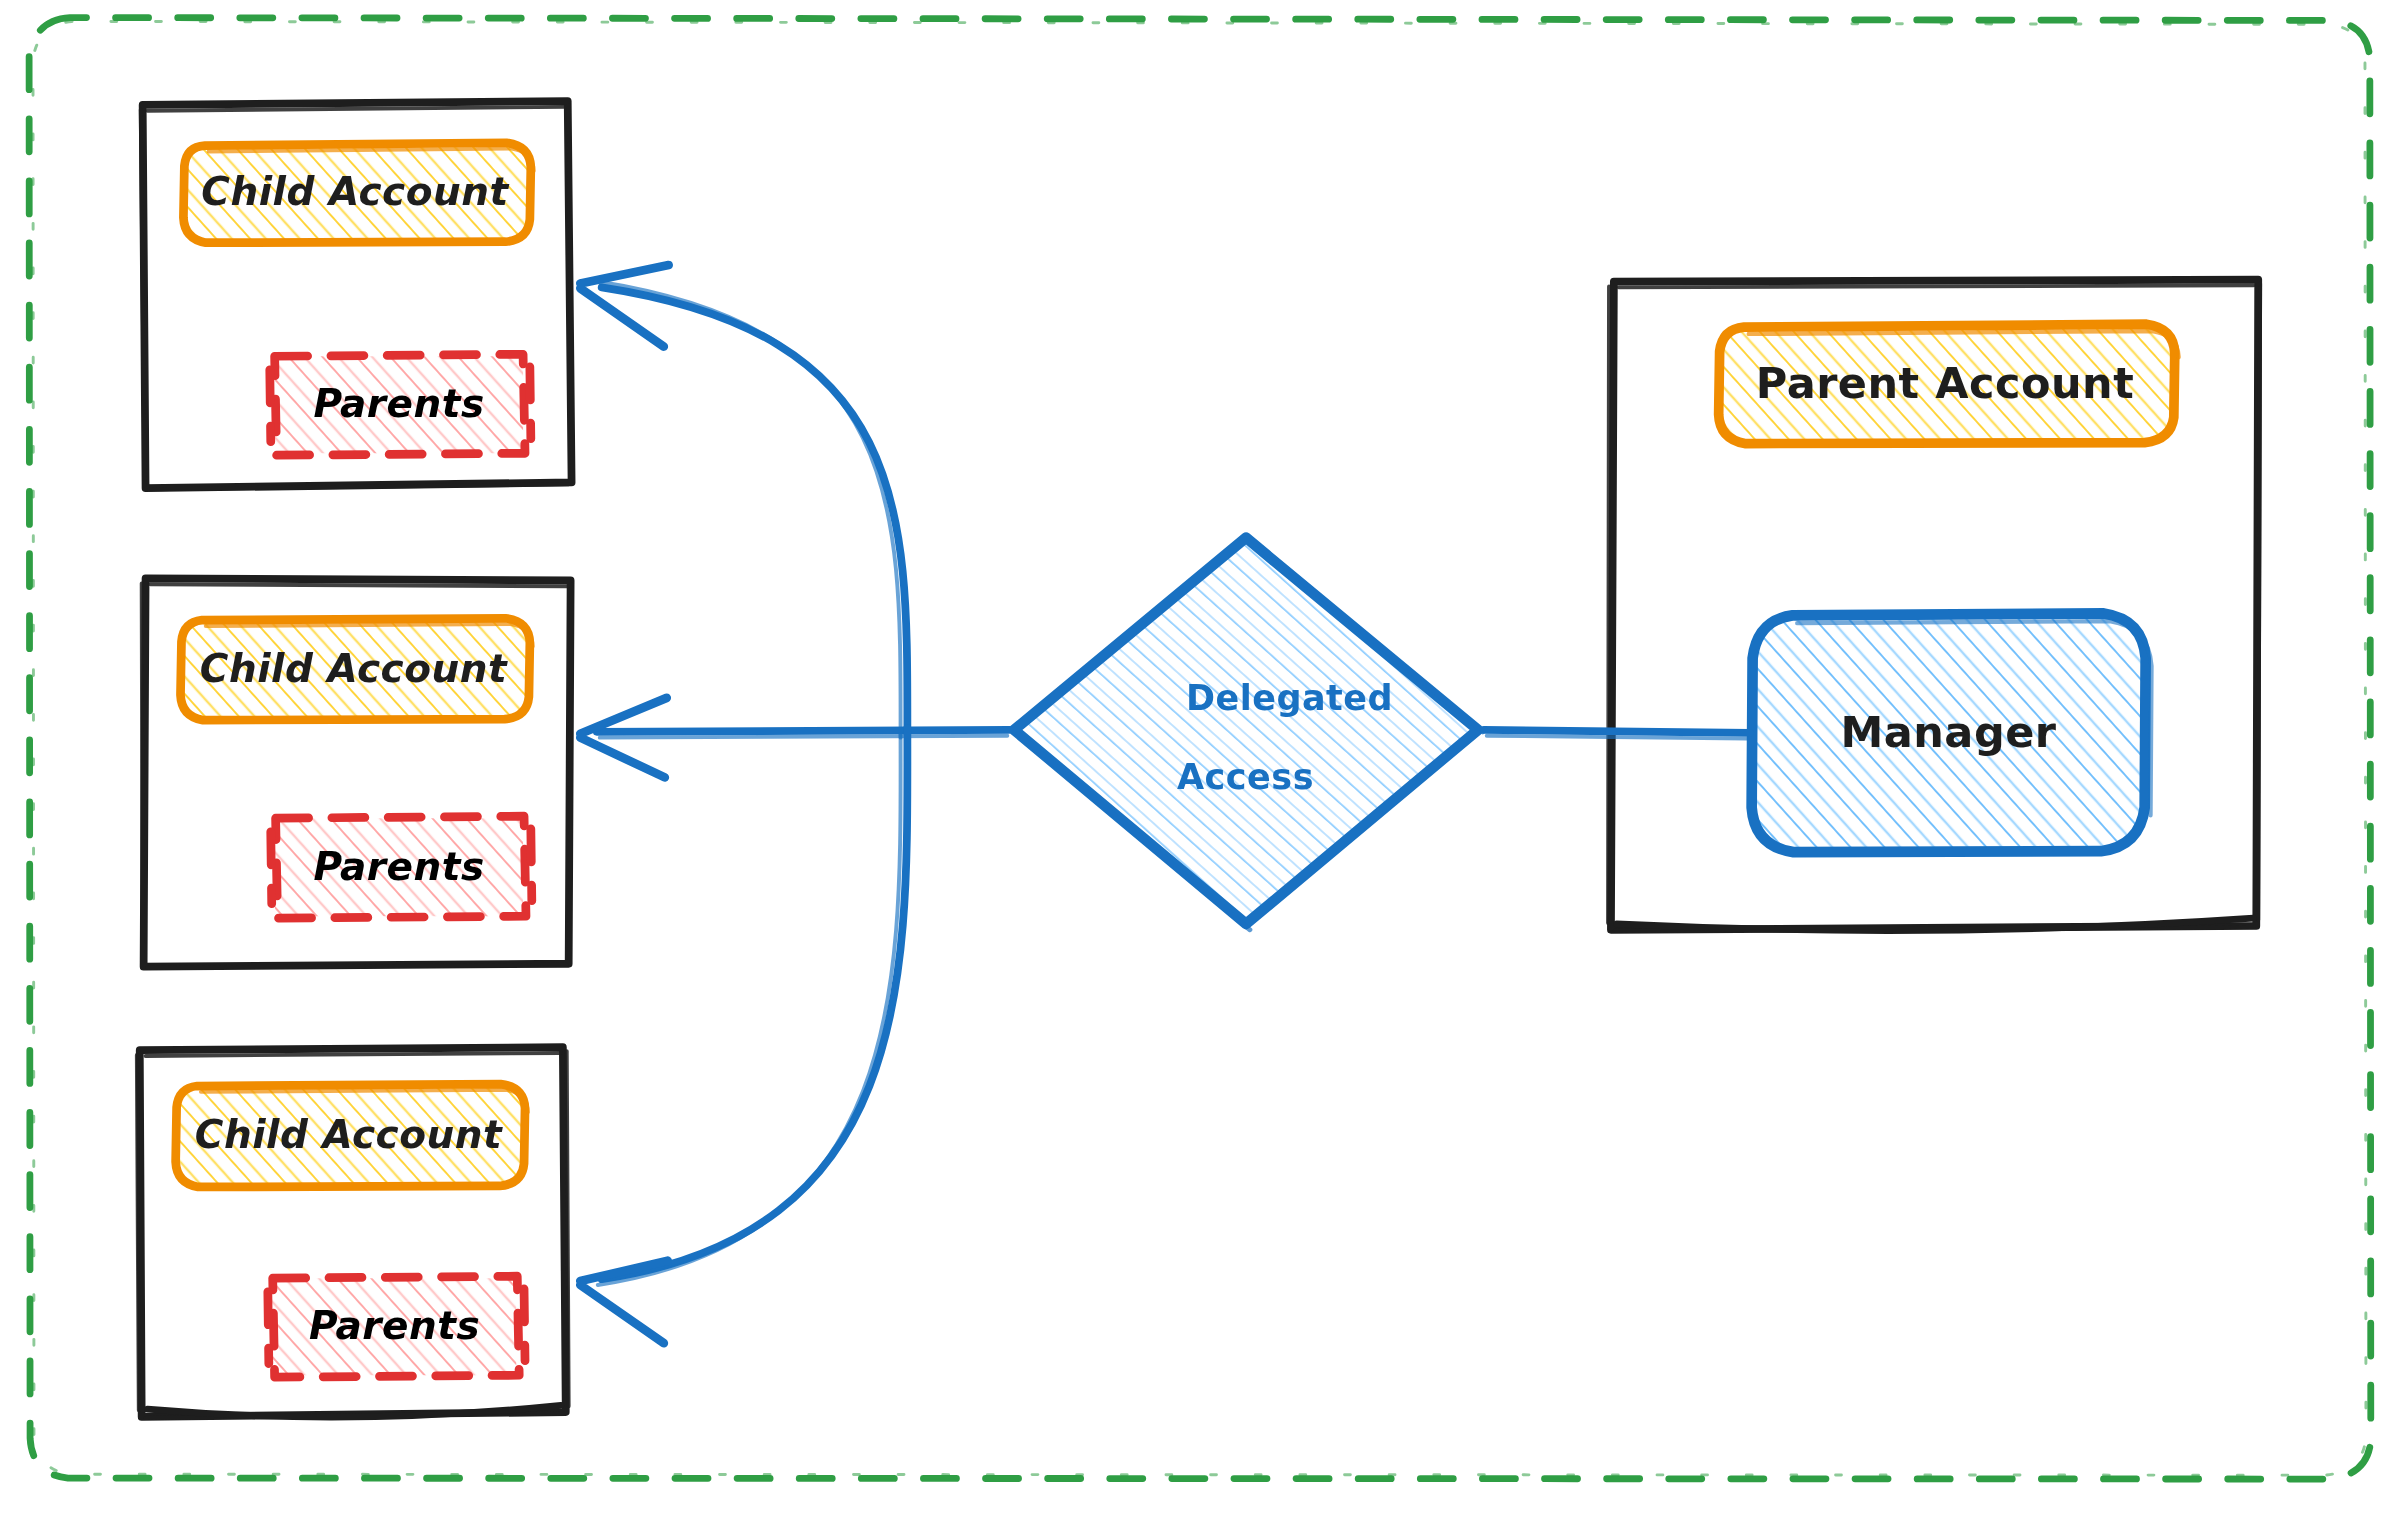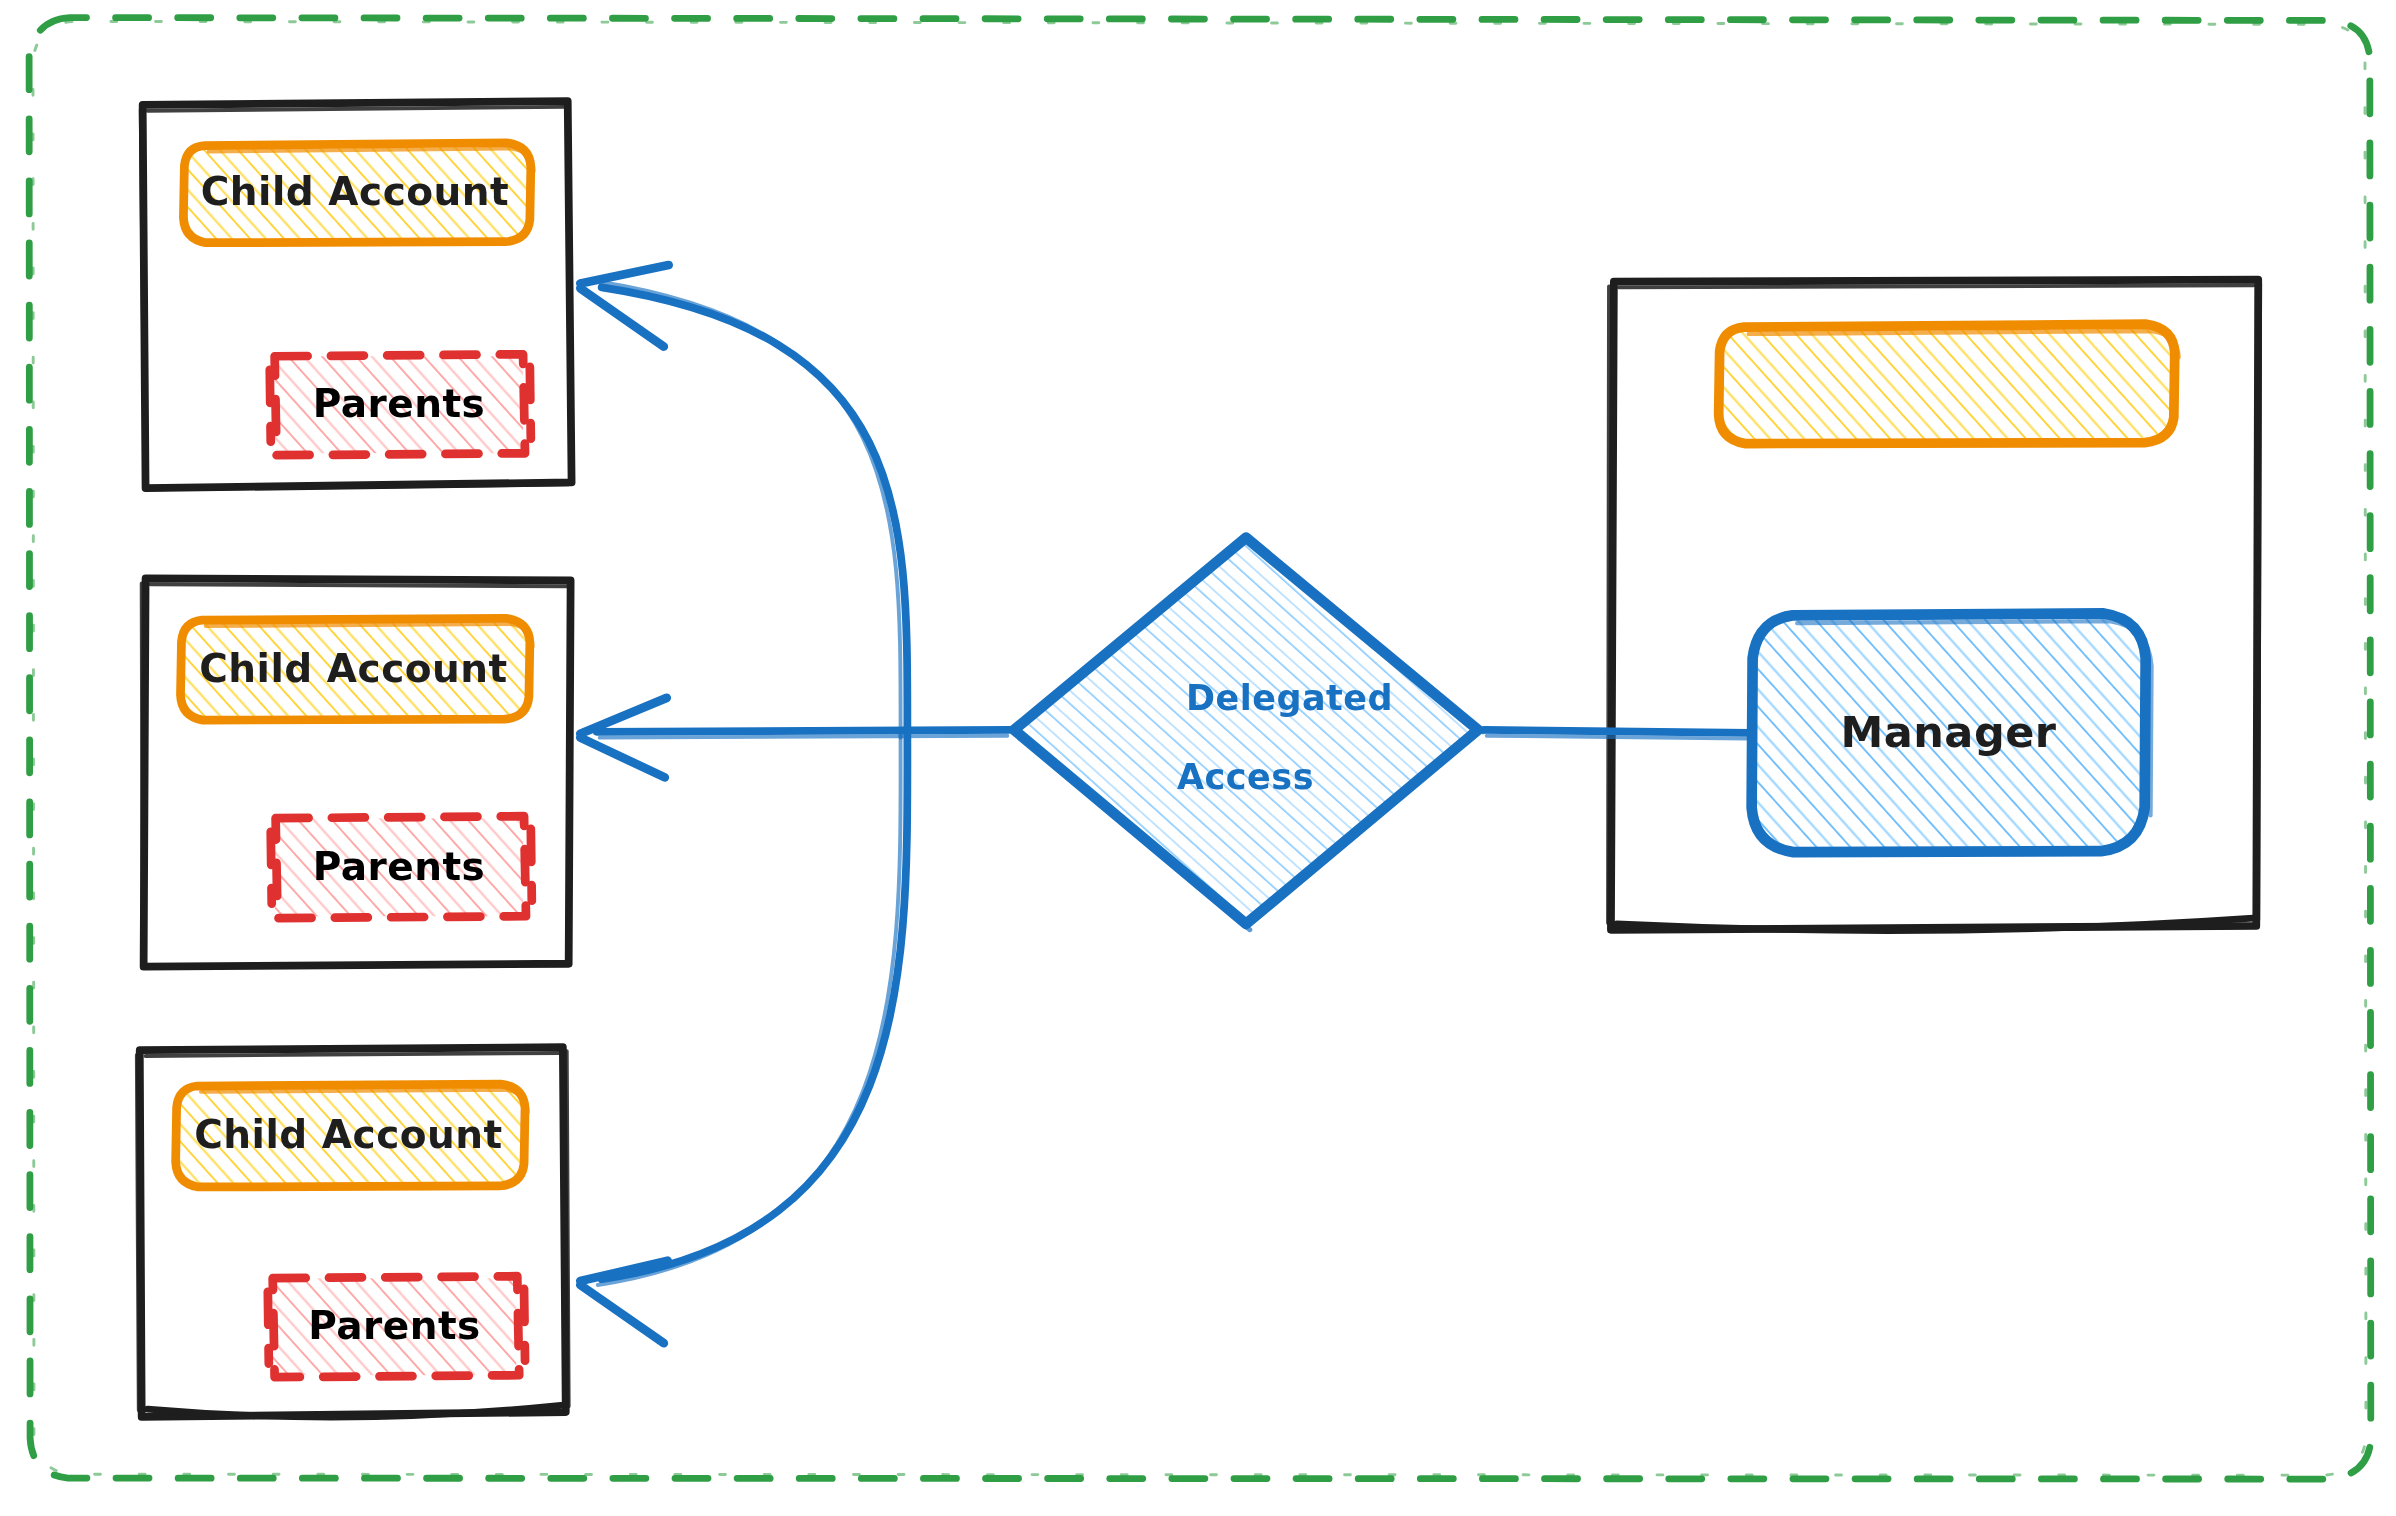--- a/index.html
+++ b/index.html
@@ -32,21 +32,21 @@
     justify-content: center;
     text-align: center;
     pointer-events: none;
     white-space: pre;
     line-height: 1.15;
   }
   .lbl-dark  { color: #1e1e1e; }
   .lbl-red   { color: #000000; }
   .lbl-blue  { color: #1971c2; }
   .f-36 { font-size: 35px; }
-  .f-40 { font-size: 39px; }
+  .f-40 { font-size: 39px; font-style: italic; }
   .f-44 { font-size: 43px; }
   .hand {
     font-family: "DejaVu Sans", sans-serif;
     font-weight: 700;
     letter-spacing: 0.5px;
   }
 </style>
 </head>
 <body>
 
@@ -180,16 +180,17 @@
 
   <div class="lbl lbl-dark hand f-40" style="left:180px; top:619px; width:347px; height:100px;">Child Account</div>
   <div class="lbl lbl-red hand f-40" style="left:275px; top:818px; width:248px; height:98px;">Parents</div>
 
   <div class="lbl lbl-dark hand f-40" style="left:175px; top:1085px; width:347px; height:101px;">Child Account</div>
   <div class="lbl lbl-red hand f-40" style="left:272px; top:1278px; width:245px; height:97px;">Parents</div>
 
   <div class="lbl lbl-blue hand f-36" style="left:1144px; top:679px; width:291px; height:39px;">Delegated</div>
   <div class="lbl lbl-blue hand f-36" style="left:1100px; top:758px; width:291px; height:39px;">Access</div>
 
+  <div class="lbl lbl-dark hand f-44" style="left:1719px; top:326px; width:452px; height:116px;">Parent Account</div>
   <div class="lbl lbl-dark hand f-44" style="left:1752px; top:614px; width:393px; height:238px;">Manager</div>
 
 </div>
 
 
 </body></html>

